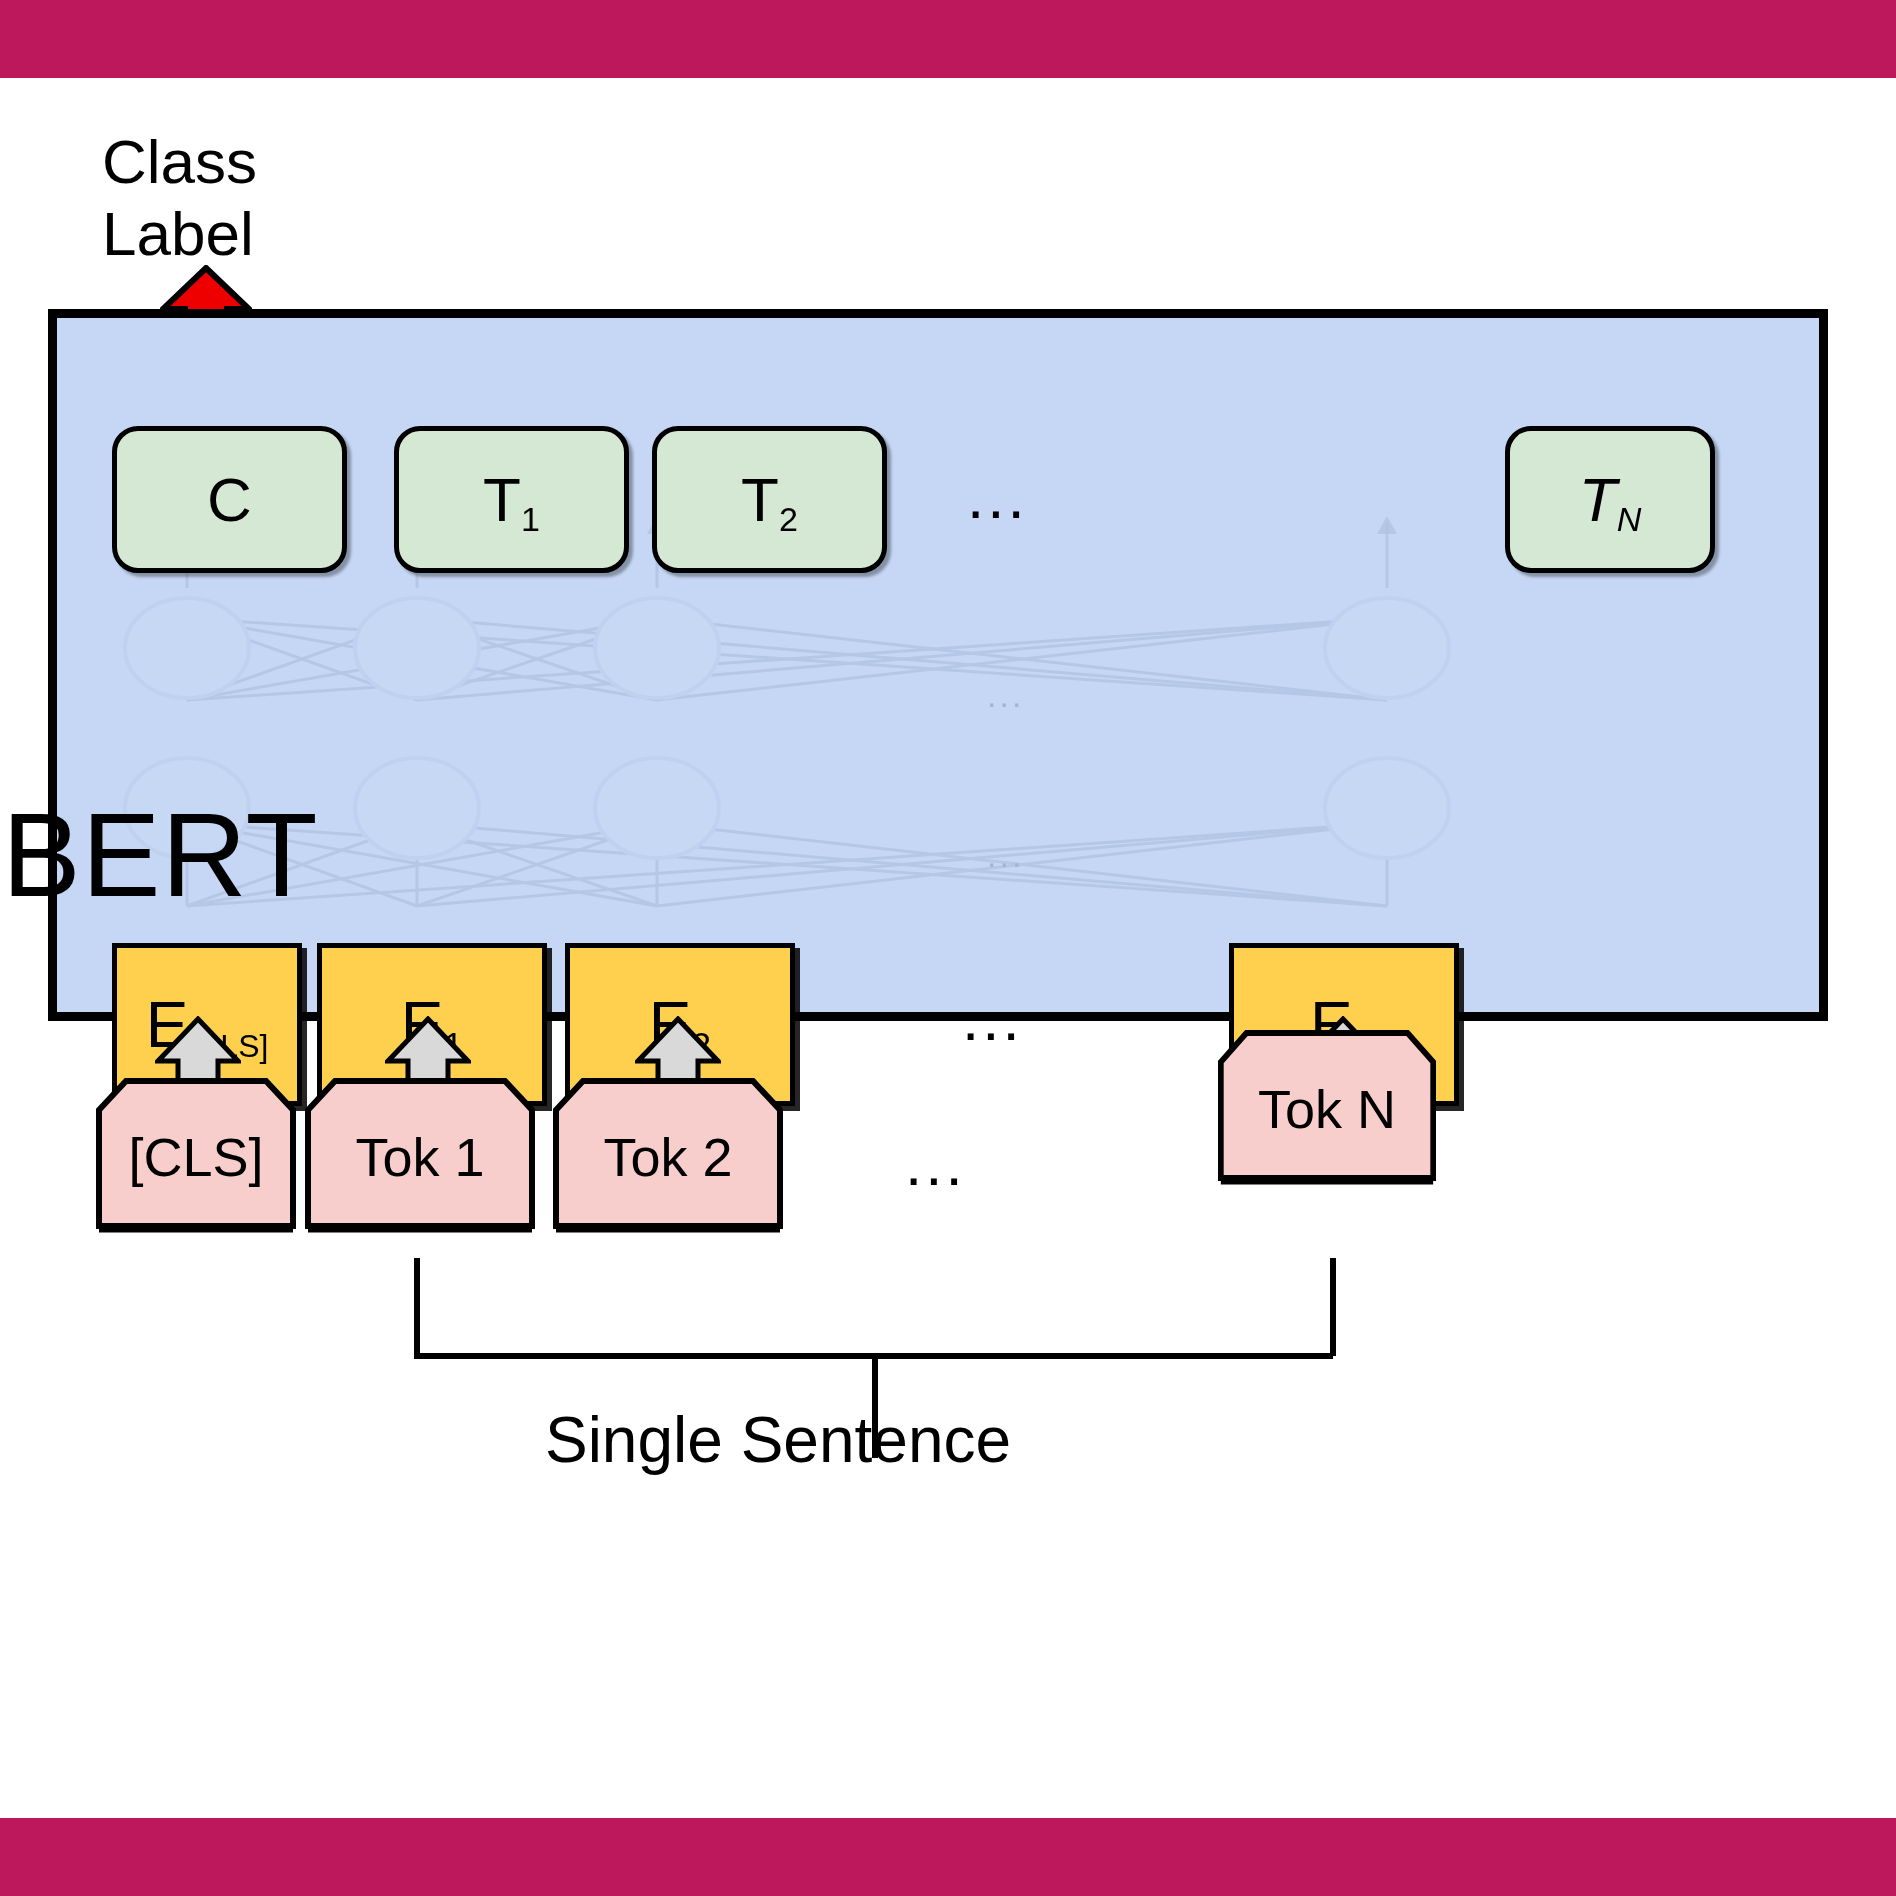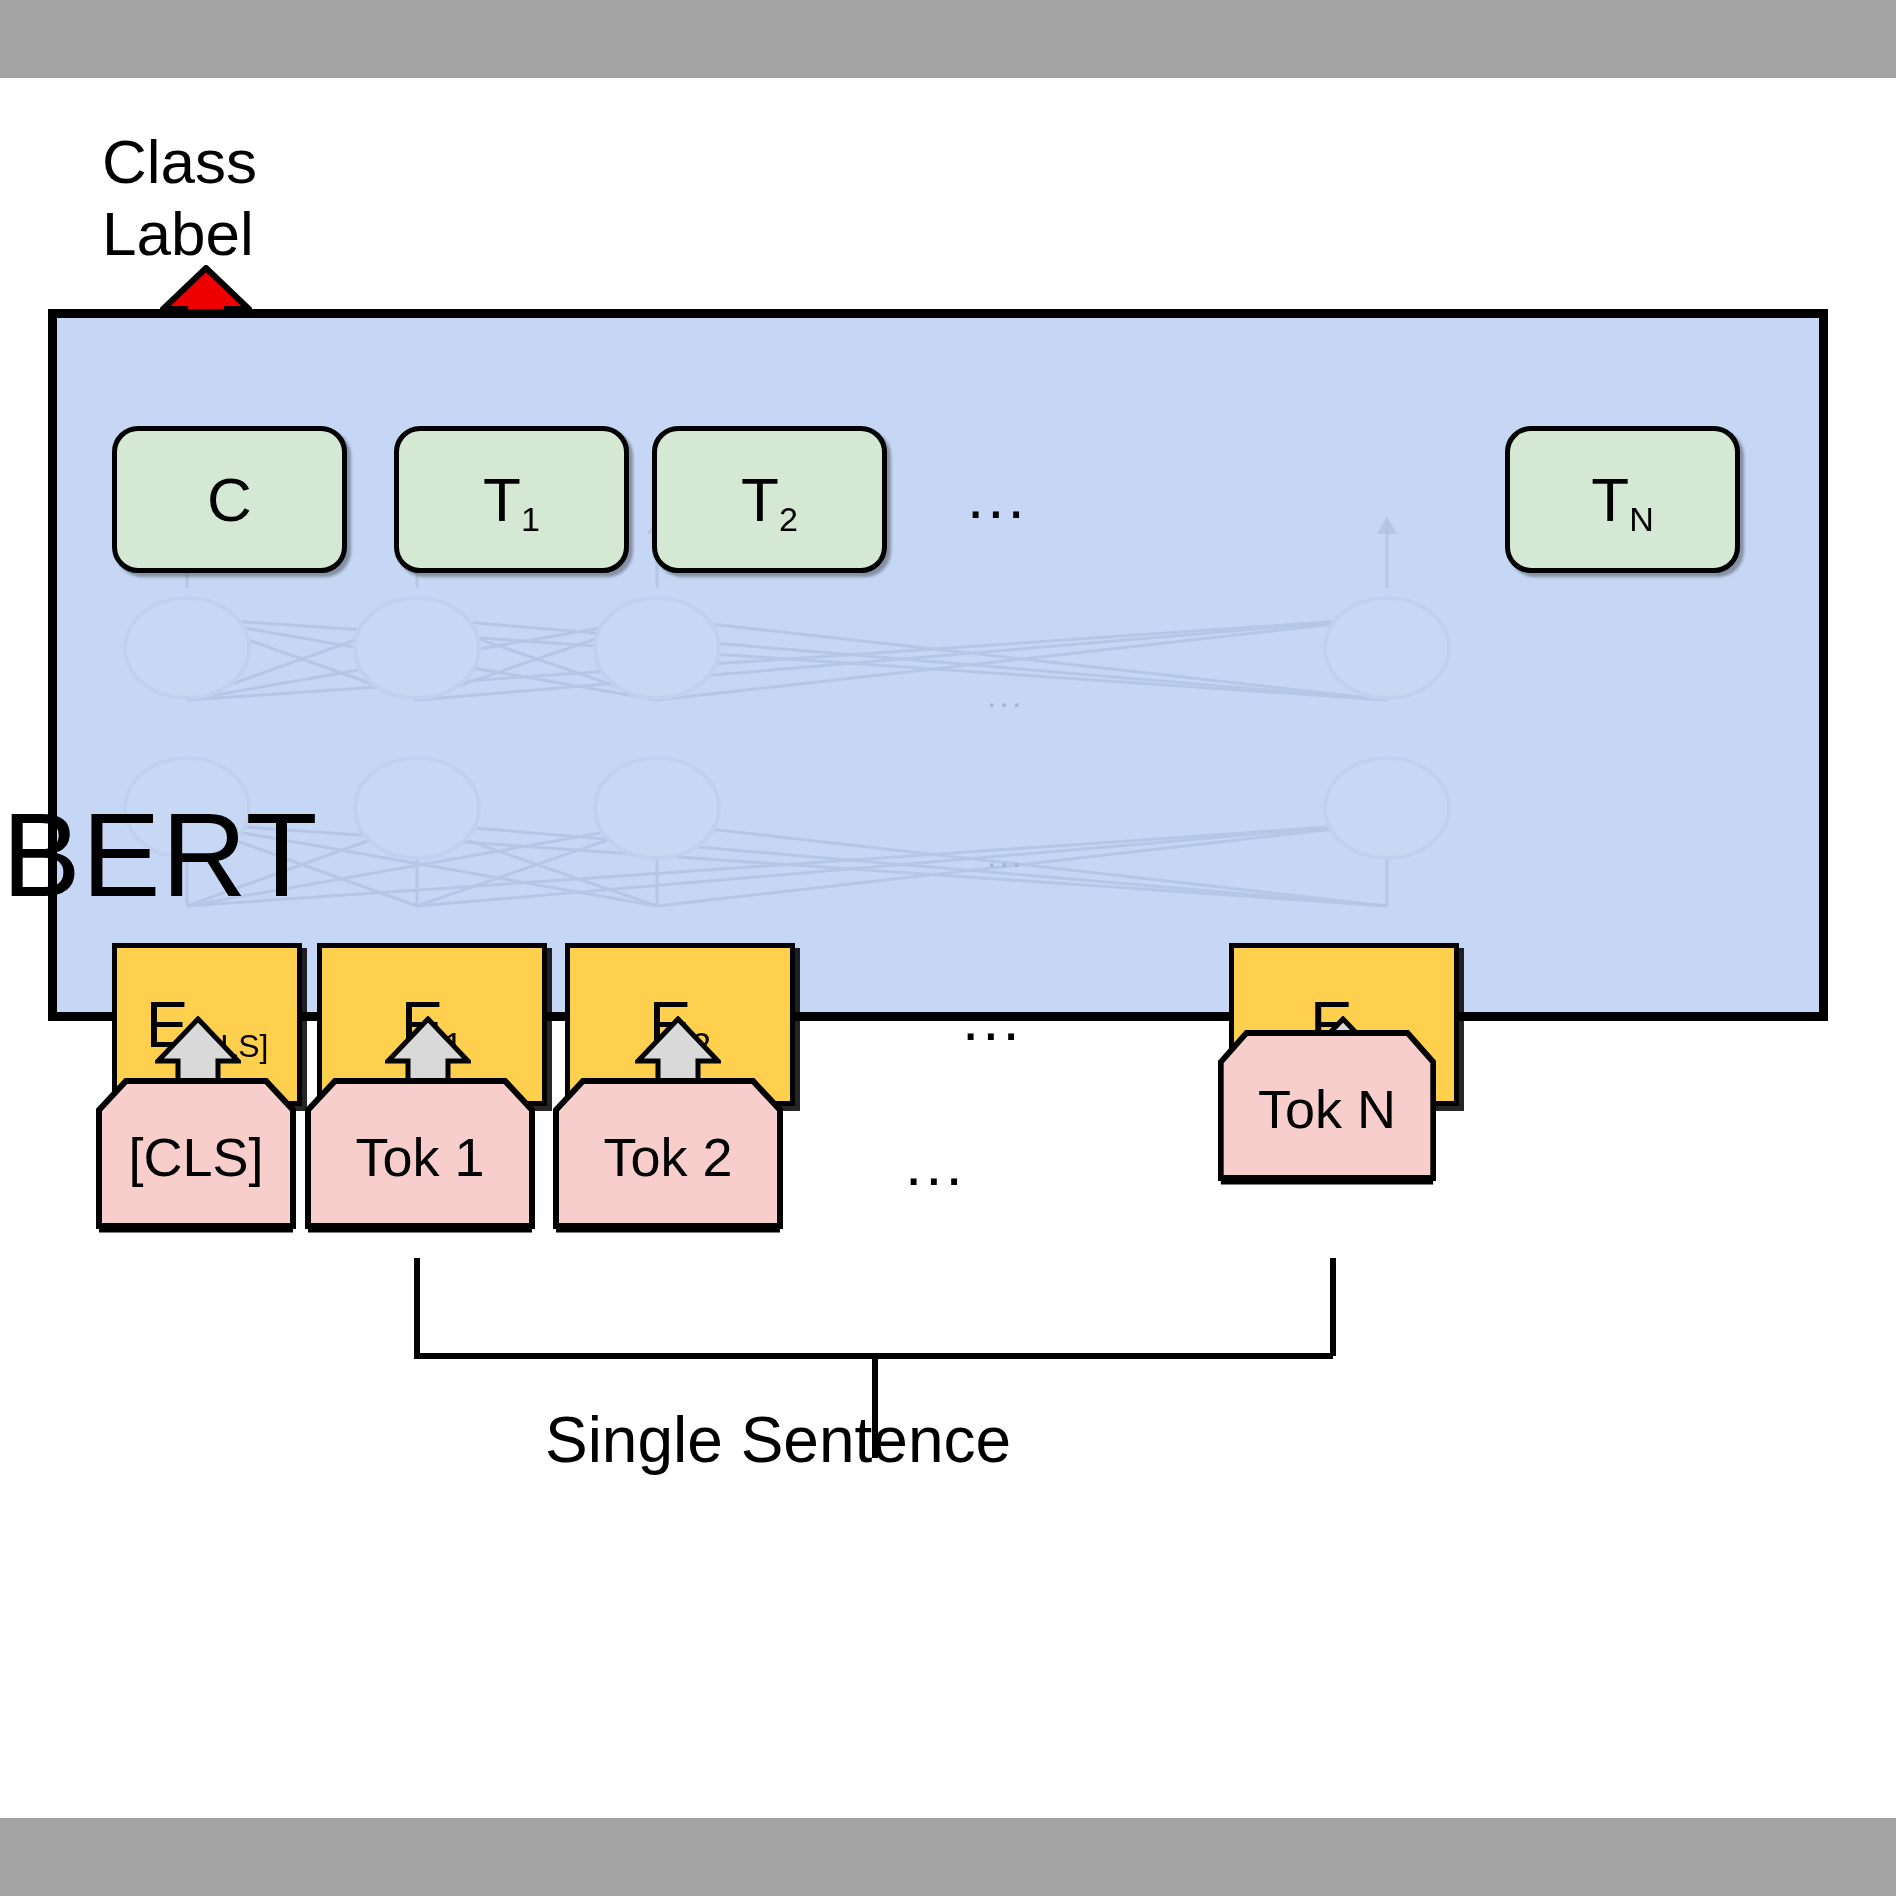--- a/index.html
+++ b/index.html
@@ -4,21 +4,21 @@
 <style>
   html, body {
     margin: 0;
     padding: 0;
     background: #000;
   }
   #stage {
     position: relative;
     width: 1896px;
     height: 1896px;
-    background: #a3a3a3;
+    background: #be185d;
     overflow: hidden;
     font-family: "Liberation Sans", sans-serif;
   }
   #canvas {
     position: absolute;
     left: 0;
     top: 78px;
     width: 1896px;
     height: 1740px;
     background: #ffffff;
@@ -294,21 +294,21 @@
       <div class="gbox" style="left:305px; top:108px; width:235px;margin-left:32px;">
         <span class="lbl">
           <span>T</span><sub>1</sub>
         </span>
       </div>
       <div class="gbox" style="left:555px; top:108px; width:235px;margin-left:40px;">
         <span class="lbl">
           <span>T</span><sub>2</sub>
         </span>
       </div>
-      <div class="gbox" style="left:1448px; top:108px; width:235px;">
+      <div class="gbox" style="left:1448px; top:108px; width:210px;font-style:italic;">
         <span class="lbl">
           <span>T</span><sub>N</sub>
         </span>
       </div>
 
       <div class="dots" style="left:910px; top:148px;">...</div>
 
       <div class="ybox" style="left:55px; top:625px; width:190px;">
         <span class="lbl">
           <span>E</span><sub class="cls">[CLS]</sub>

